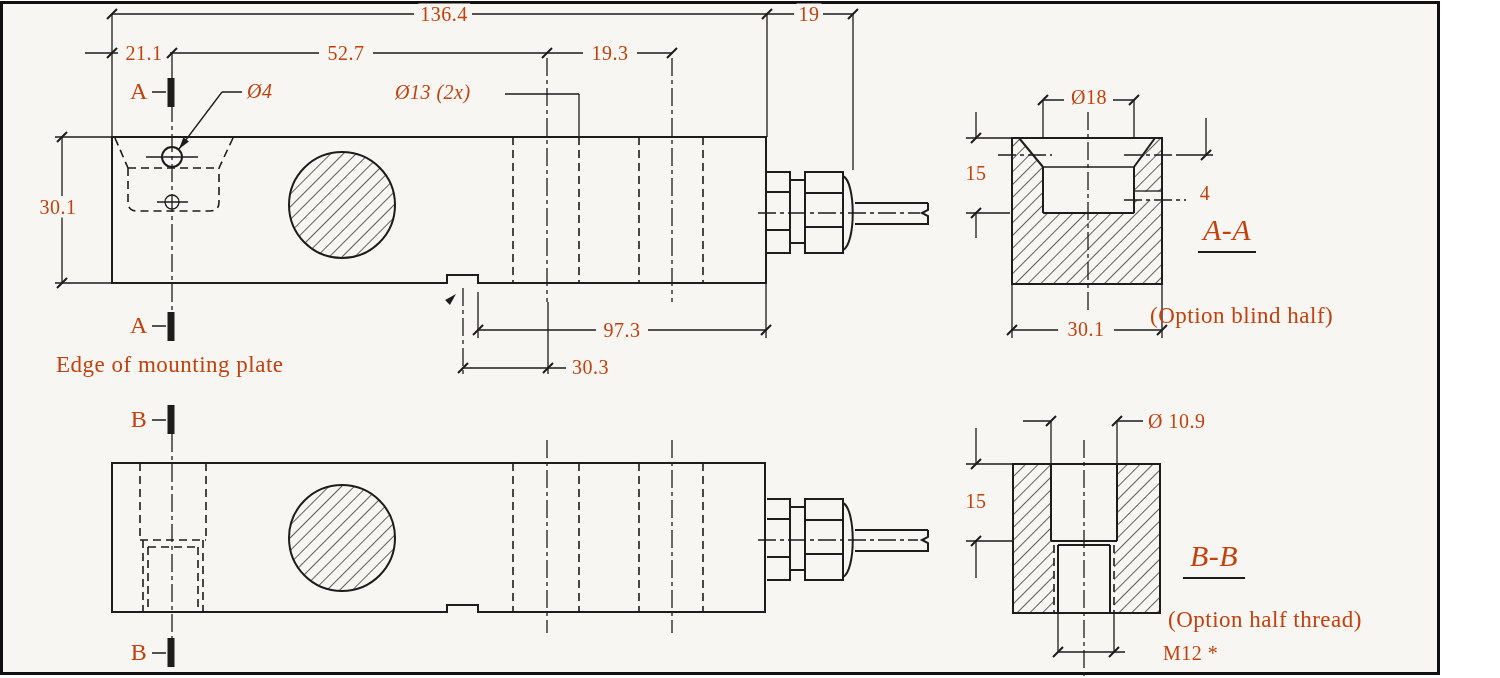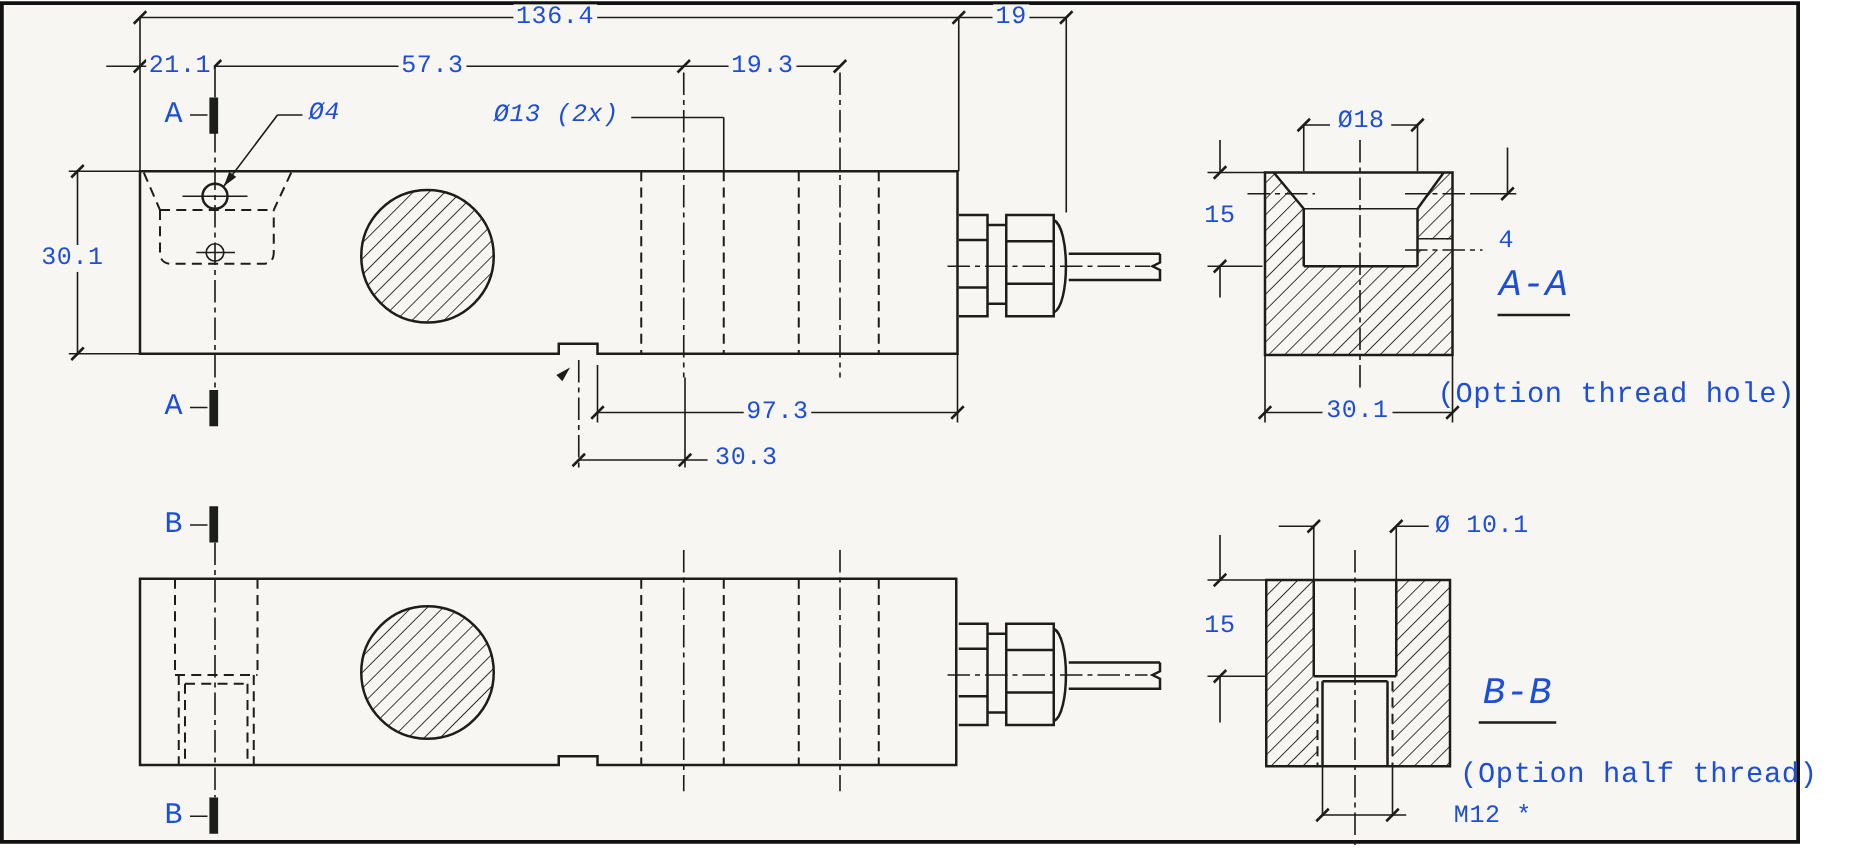--- a/index.html
+++ b/index.html
@@ -1,17 +1,17 @@
 <!DOCTYPE html>
 <html><head>
 <meta charset="utf-8">
 <style>
   html,body{margin:0;padding:0;background:#ffffff;}
   #sheet{position:relative;width:1500px;height:678px;background:#ffffff;overflow:hidden;
-         font-family:Liberation Mono, monospace;color:#1d4ed8;}
+         font-family:Liberation Serif, serif;color:#c2410c;}
   #sheet svg{position:absolute;left:0;top:0;}
   
   .s2{stroke:#1d1d1b;stroke-width:2;fill:none;}
   .s1{stroke:#1d1d1b;stroke-width:1.3;fill:none;}
   .dash{stroke:#1d1d1b;stroke-width:1.6;fill:none;stroke-dasharray:8 5;}
   .cl{stroke:#1d1d1b;stroke-width:1.3;fill:none;stroke-dasharray:18 4 4 4;}
   .tick{stroke:#1d1d1b;stroke-width:2;fill:none;}
   .thick{stroke:#1d1d1b;stroke-width:7;fill:none;}
   .hatch{fill:url(#hatchpat);stroke:none;}
   .hatchfill{fill:url(#hatchpat);stroke:#1d1d1b;stroke-width:2;}
@@ -107,38 +107,39 @@
     <path class="s1" d="M1023 421 H1051 M1117 421 H1143 M1051 421 V464 M1117 421 V464"></path>
     <path class="s1" d="M976 428 V464 M976 541 V578 M966 464 H1013 M966 541 H1013"></path>
     <path class="s1" d="M1058 613 V652 M1114 613 V652 M1058 652 H1125"></path>
     <path class="s2" d="M1183 578 H1245"></path>
     <path class="tick" d="M1046 426 L1056 416 M1112 426 L1122 416 M971 469 L981 459 M971 546 L981 536 M1053 657 L1063 647 M1109 657 L1119 647"></path>
   </svg>
 
   <div class="lbl c" style="left:444px;top:14px">136.4</div>
   <div class="lbl c" style="left:809px;top:14px">19</div>
   <div class="lbl c" style="left:144px;top:53px">21.1</div>
-  <div class="lbl c" style="left:346px;top:53px">57.3</div>
+  <div class="lbl c" style="left:346px;top:53px">52.7</div>
   <div class="lbl c" style="left:610px;top:53px">19.3</div>
   <div class="lbl i" style="left:245px;top:91px">Ø4</div>
   <div class="lbl i" style="left:393px;top:92px">Ø13 (2x)</div>
   <div class="lbl c" style="left:58px;top:207px">30.1</div>
   <div class="lbl c" style="left:622px;top:330px">97.3</div>
   <div class="lbl" style="left:570px;top:367px">30.3</div>
   <div class="lbl c sec" style="left:139px;top:92px">A</div>
   <div class="lbl c sec" style="left:139px;top:326px">A</div>
+  <div class="lbl cap" style="left:56px;top:365px">Edge of mounting plate</div>
   <div class="lbl c sec" style="left:139px;top:420px">B</div>
   <div class="lbl c sec" style="left:139px;top:653px">B</div>
 
   <div class="lbl c" style="left:1089px;top:97px">Ø18</div>
   <div class="lbl c" style="left:976px;top:173px">15</div>
   <div class="lbl c" style="left:1205px;top:193px">4</div>
   <div class="lbl c" style="left:1086px;top:329px">30.1</div>
   <div class="lbl c t" style="left:1227px;top:230px">A-A</div>
-  <div class="lbl cap" style="left:1150px;top:316px">(Option thread hole)</div>
+  <div class="lbl cap" style="left:1150px;top:316px">(Option blind half)</div>
 
-  <div class="lbl" style="left:1146px;top:421px">Ø 10.1</div>
+  <div class="lbl" style="left:1146px;top:421px">Ø 10.9</div>
   <div class="lbl c" style="left:976px;top:501px">15</div>
   <div class="lbl c t" style="left:1214px;top:556px">B-B</div>
   <div class="lbl cap" style="left:1168px;top:620px">(Option half thread)</div>
   <div class="lbl" style="left:1161px;top:653px">M12 *</div>
 
 </div>
 
 </body></html>

